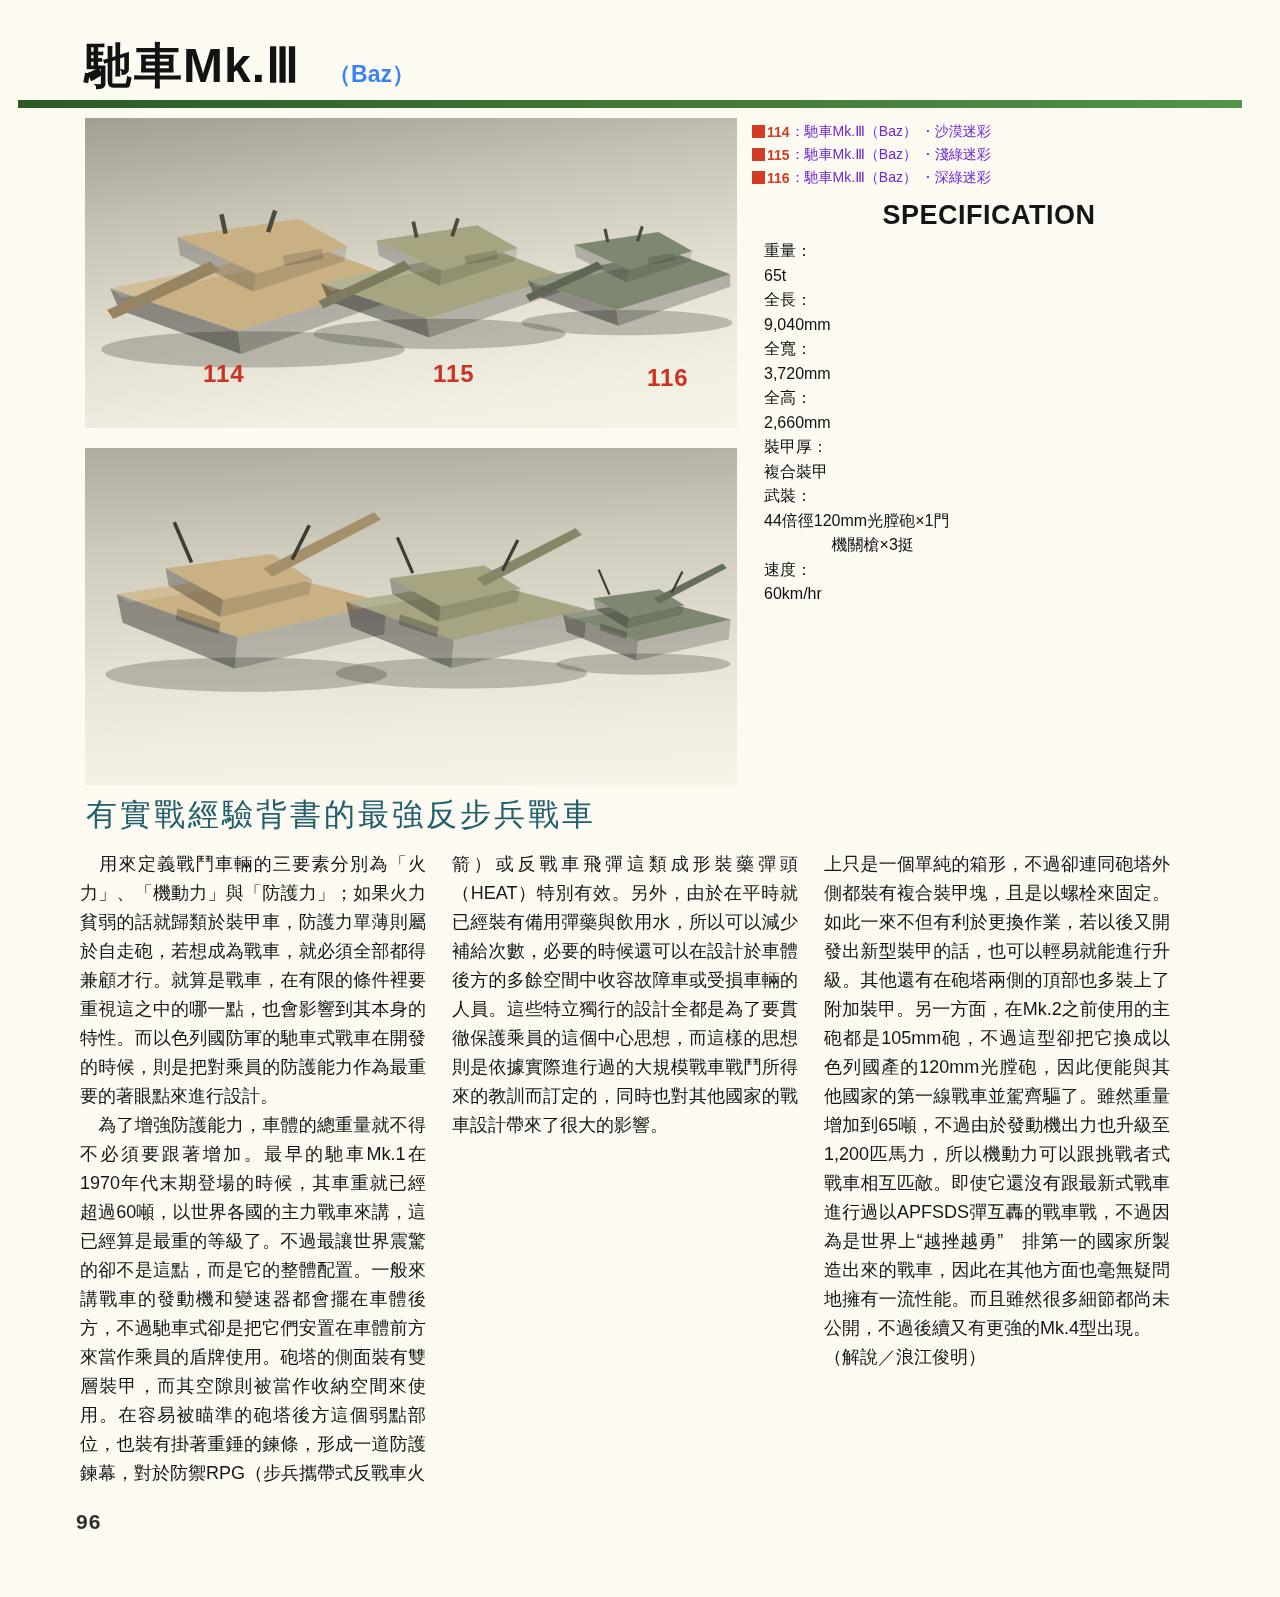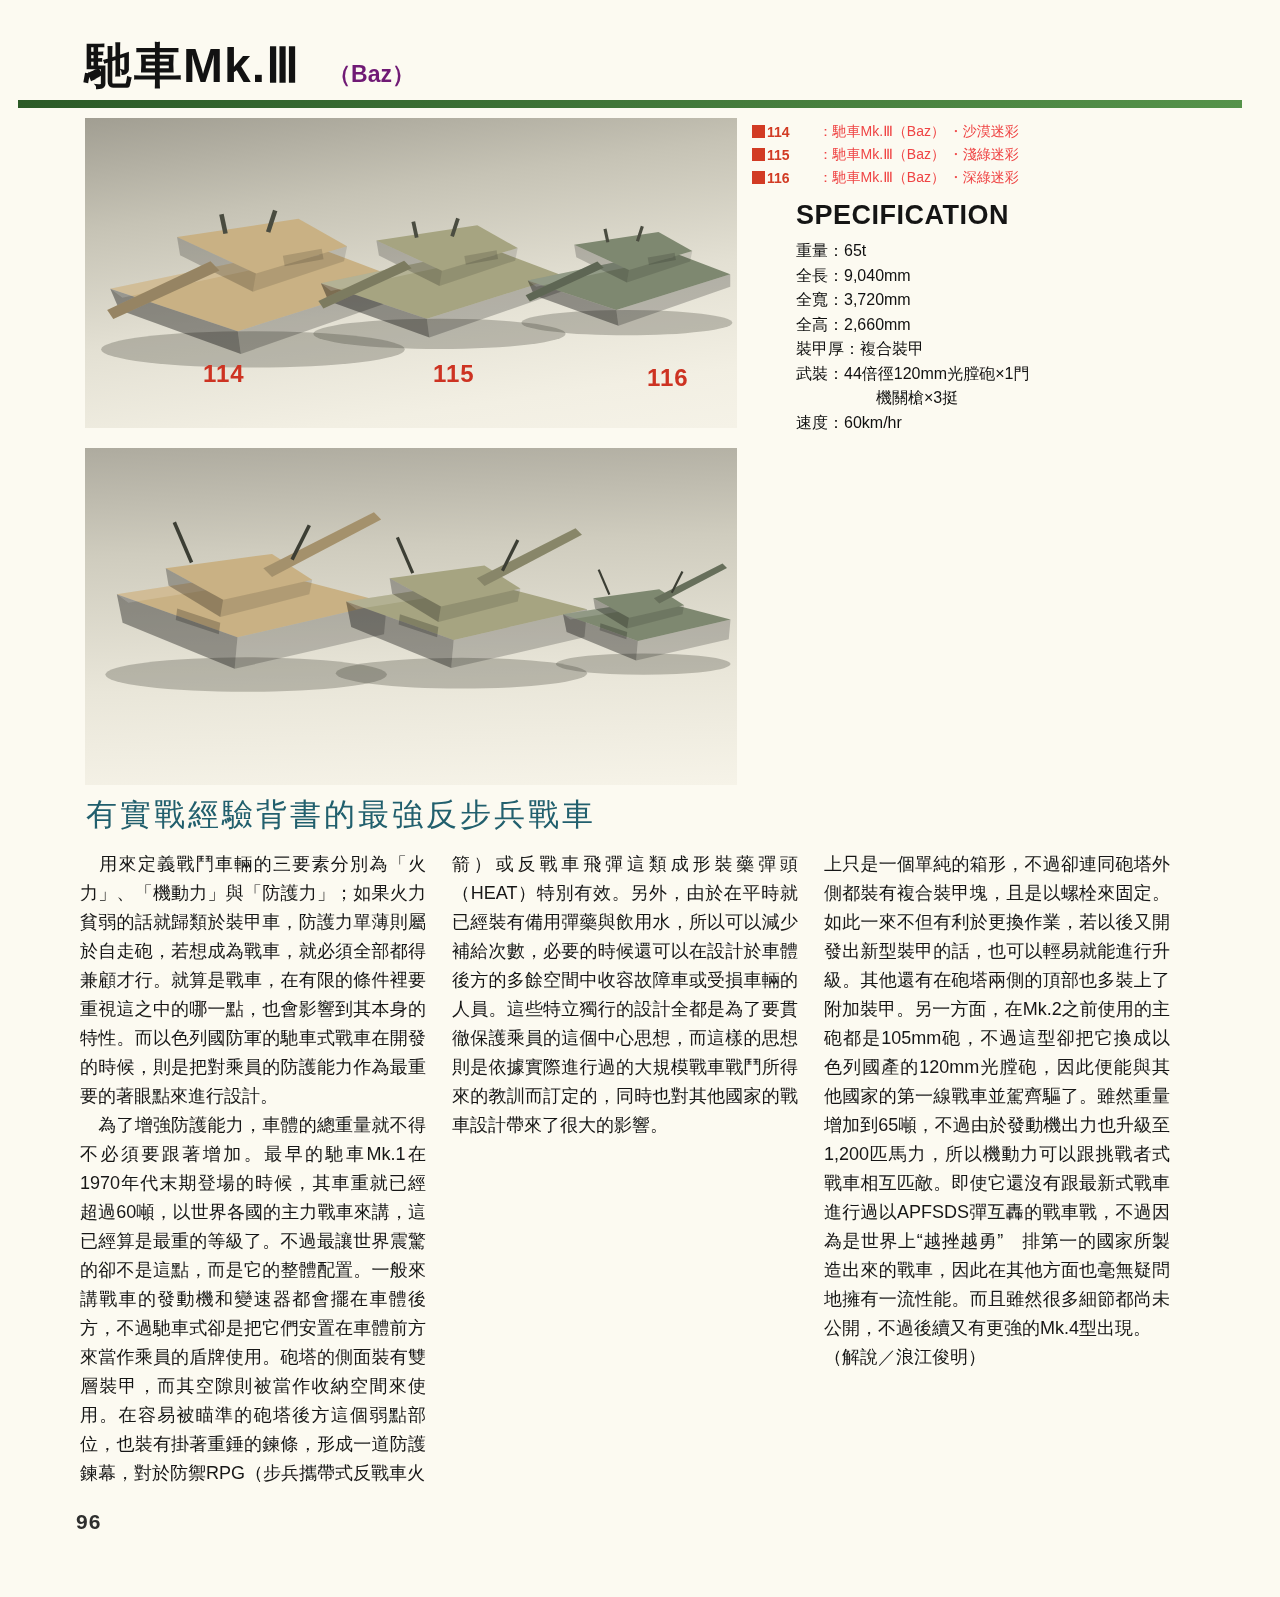--- a/index.html
+++ b/index.html
@@ -1,40 +1,40 @@
 <!DOCTYPE html>
 <html><head>
 <meta charset="utf-8">
 <style>
   html,body{margin:0;padding:0;background:#d9d7cd;}
   .page{position:relative;width:1280px;height:1597px;background:#fcfaf1;overflow:hidden;
         font-family:"Liberation Sans",sans-serif;padding-left:16px;}
   
   .title-row{position:absolute;left:85px;top:34px;display:flex;align-items:baseline;gap:28px;}
   .title{font-size:48px;font-weight:bold;color:#121212;letter-spacing:1px;}
-  .subtitle{font-size:23px;font-weight:bold;color:#701a75;}
+  .subtitle{font-size:23px;font-weight:bold;color:#3b82f6;}
   .rule{position:absolute;left:18px;top:100px;width:1224px;height:8px;}
   
   .photo{position:absolute;left:85px;width:652px;}
   .photo-top{top:118px;height:310px;
       background:linear-gradient(172deg,#a19e92 0%,#c6c3b5 28%,#e3e0d3 58%,#f2efe3 85%,#f5f2e7 100%);}
   .photo-bottom{top:448px;height:337px;
       background:linear-gradient(178deg,#aeab9f 0%,#cfccbe 30%,#e9e6d9 68%,#f6f3e8 100%);}
   .tank{position:absolute;}
   .pnum{position:absolute;font-size:24px;font-weight:bold;letter-spacing:1px;}
   
   .captions{position:absolute;left:752px;top:120px;}
   .cap{display:flex;align-items:center;height:23px;font-size:14px;color:#222;}
   .capsq{width:13px;height:13px;margin-right:2px;flex:0 0 auto;}
   .capnum{font-weight:bold;margin-right:1px;}
-  .captxt{color:#ef4444;margin-left:28px;}
+  .captxt{color:#6d28d9;}
   
-  .spec{position:absolute;left:796px;top:200px;width:450px;}
+  .spec{position:absolute;left:764px;top:200px;width:450px;text-align:center;}
   .spec-title{font-size:27px;font-weight:800;color:#151515;letter-spacing:.5px;margin:0 0 8px 0;}
-  .srow{display:flex;align-items:flex-start;font-size:16px;line-height:24.5px;color:#101010;}
+  .srow{display:flex;align-items:flex-start;font-size:16px;line-height:24.5px;color:#101010;flex-direction:column;}
   .slabel{flex:0 0 auto;}
   .sval{white-space:pre-line;}
   
   .heading{position:absolute;left:86px;top:794px;font-size:31px;font-weight:500;letter-spacing:3px;}
   .columns{position:absolute;left:80px;top:850px;width:1092px;display:flex;gap:26px;}
   .colm{width:346px;font-size:18px;line-height:29px;color:#161616;text-align:justify;}
   .colm p{margin:0;}
   .pagenum{position:absolute;left:76px;top:1510px;font-size:21px;color:#2e2e2e;letter-spacing:1px;font-weight:bold;}
   .defs{position:absolute;width:0;height:0;overflow:hidden;}
 </style>

